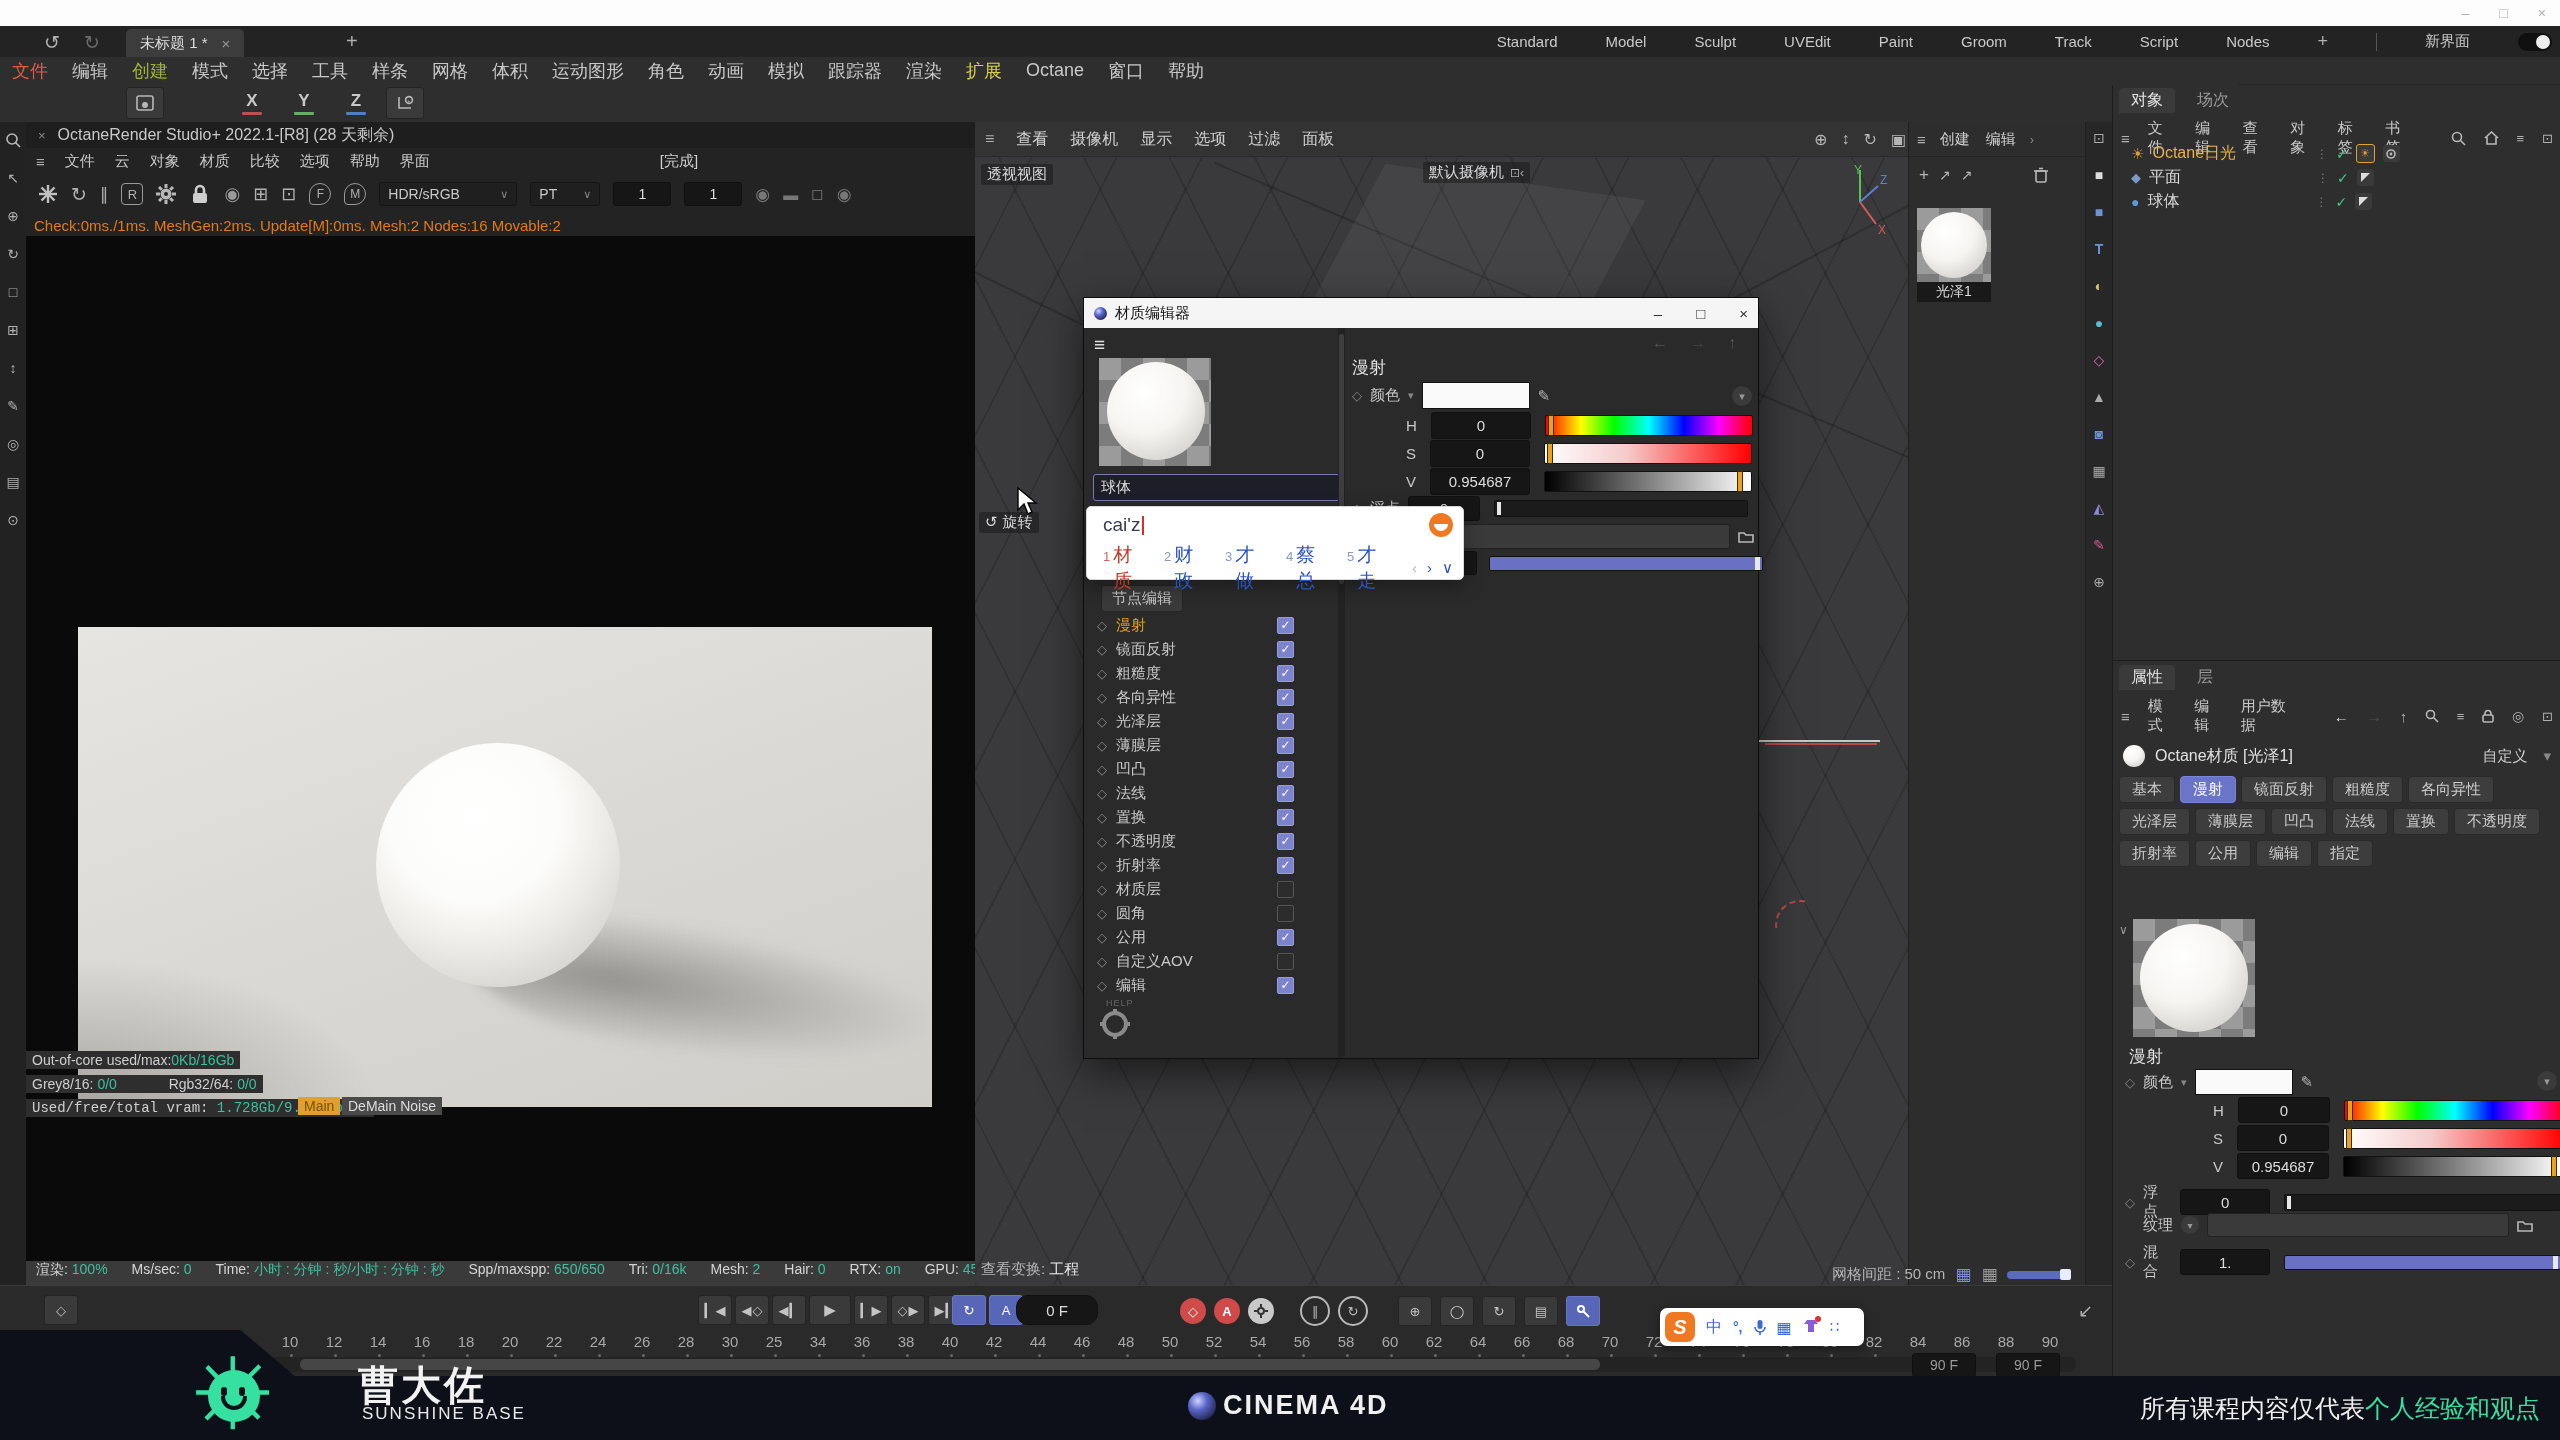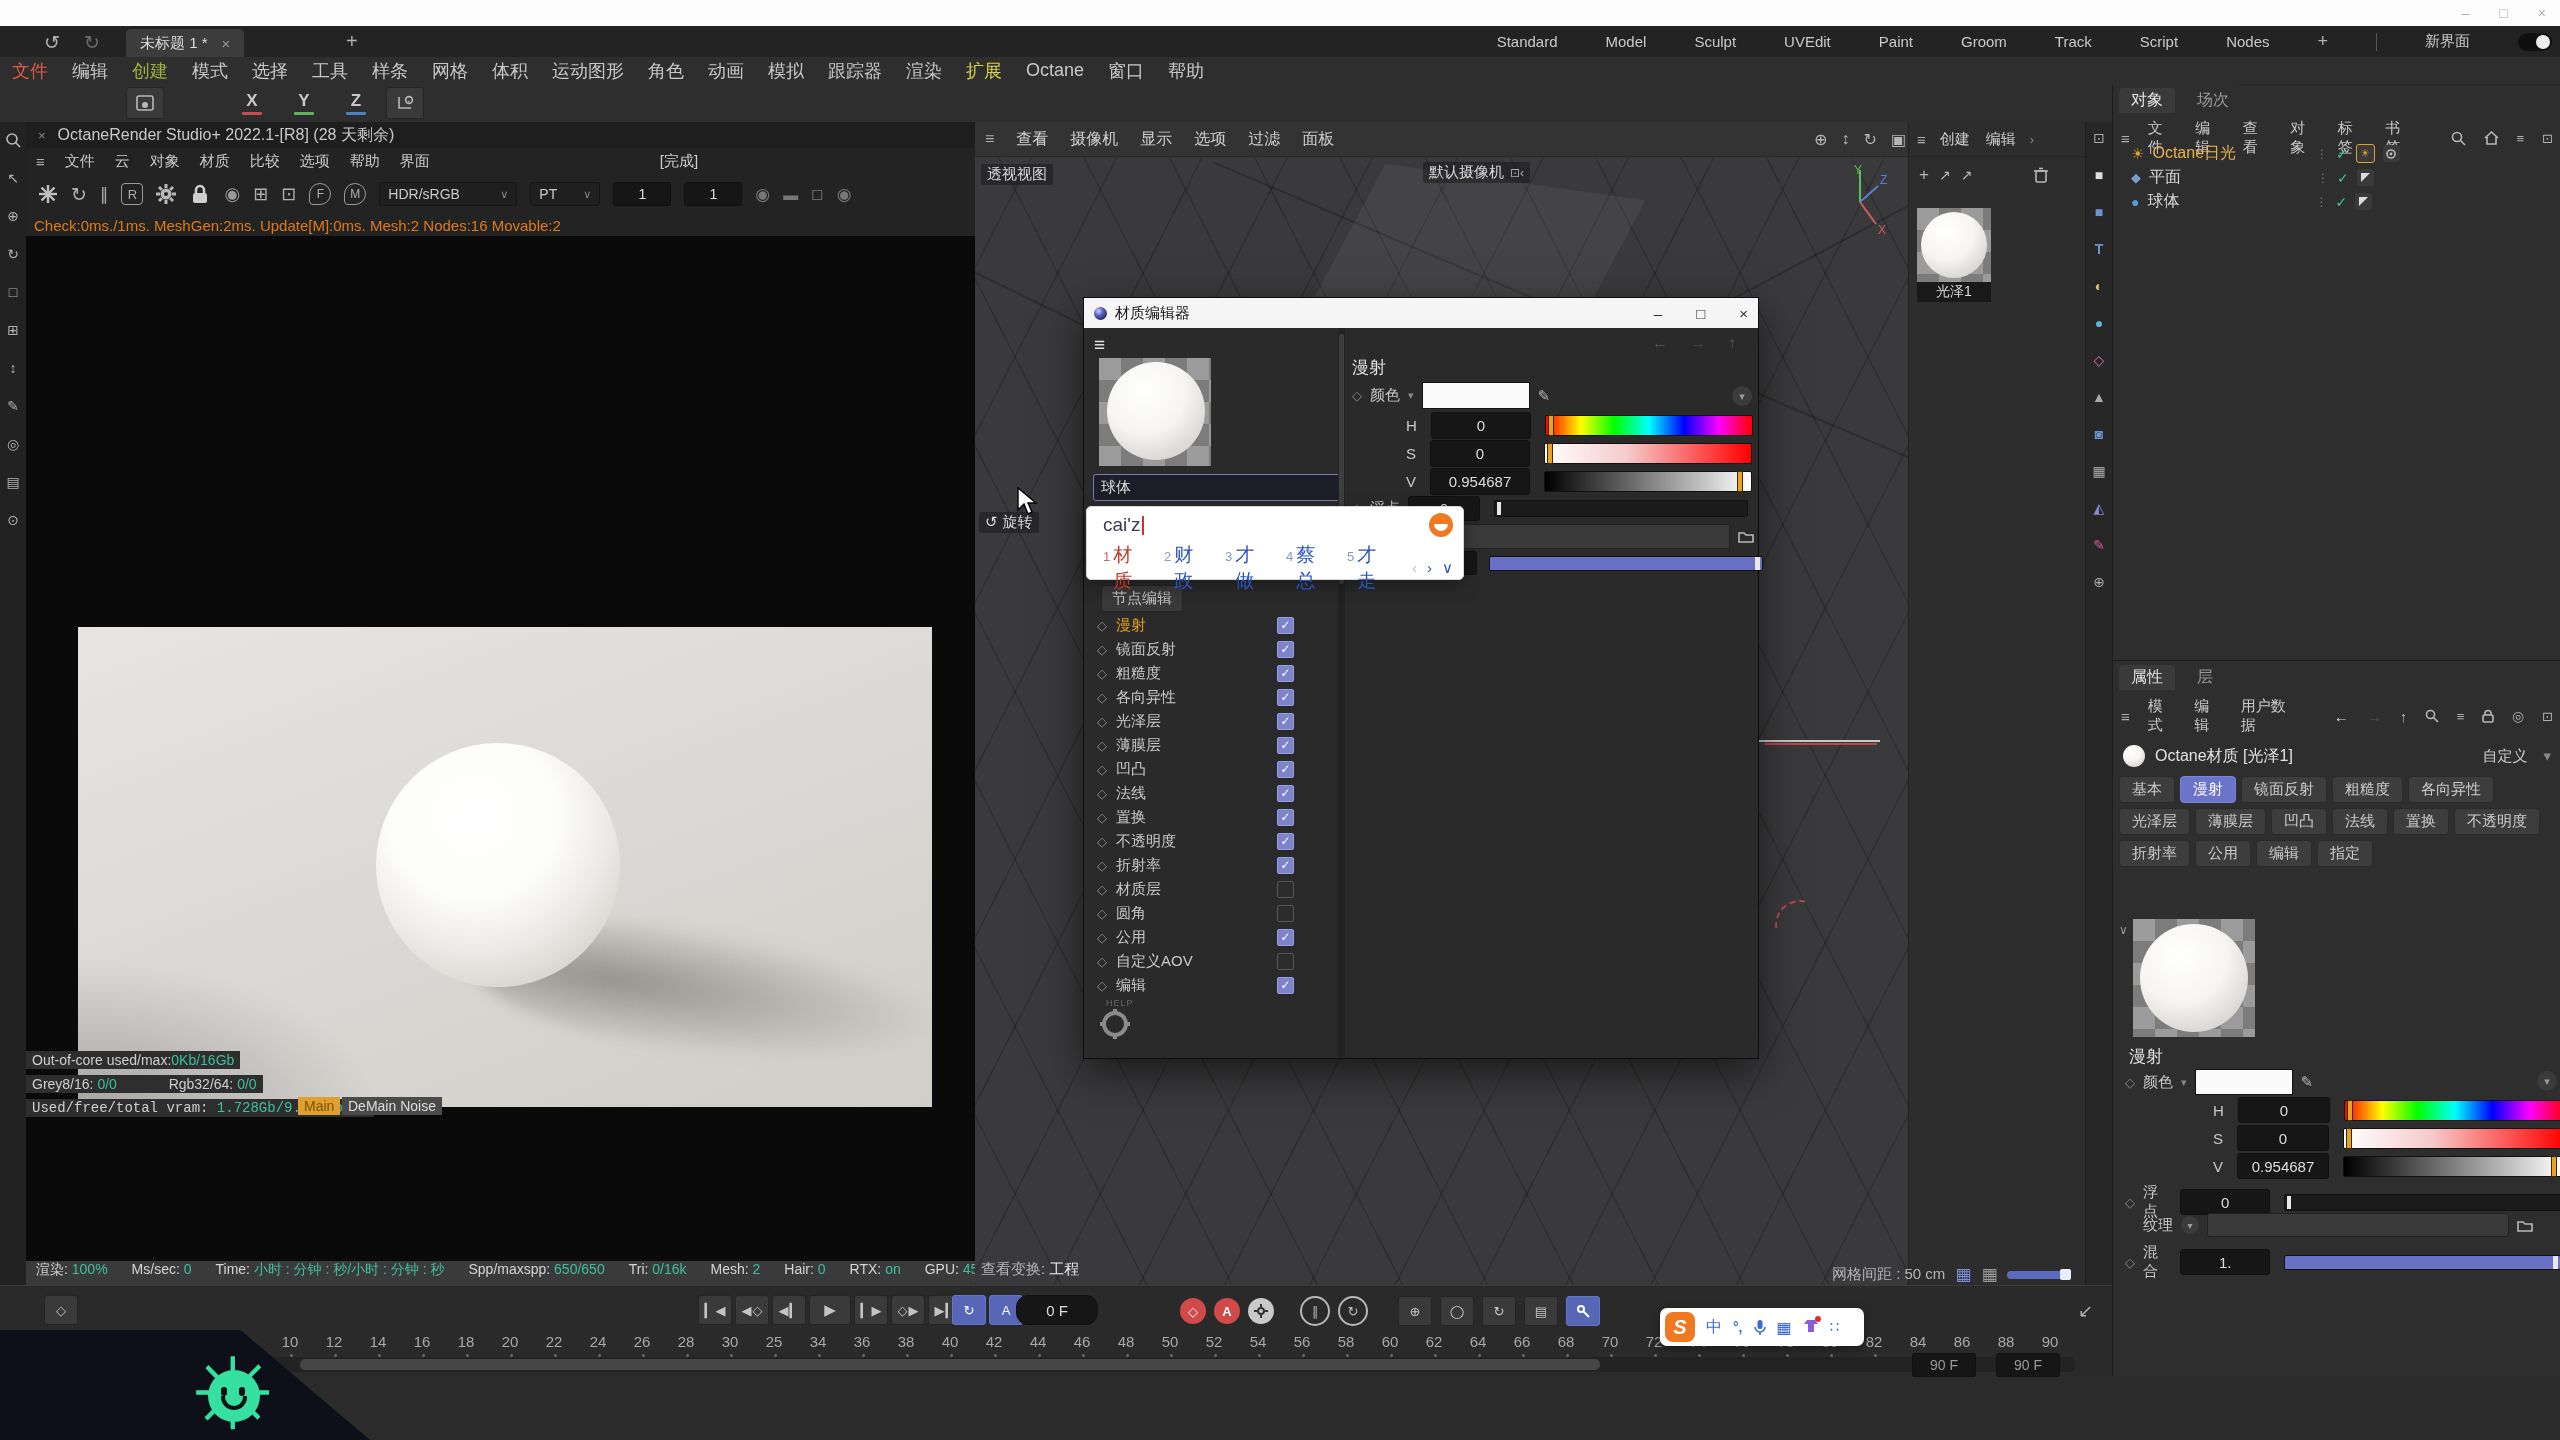--- a/index.html
+++ b/index.html
@@ -1092,20 +1092,38 @@
     <span style="color:#3a6ad9;font-size:16px;">▦</span>
     <span style="position:relative;">
       <svg width="16" height="14">
           <polygon points="4,1 12,1 15,5 11,5 11,13 5,13 5,5 1,5" fill="#8a5cd6"></polygon>
         </svg>
       <span style="position:absolute;right:-2px;top:-3px;width:6px;height:6px;border-radius:50%;background:#e03030;"></span>
     </span>
     <span style="color:#3a6ad9;font-size:15px;">∷</span>
   </div>
 
+  <div id="branding" class="abs">
+    <span style="position:absolute;left:12px;top:4px;width:58px;height:52px;border-radius:12px;background:#8d8d8d;">
+      <svg width="58" height="52">
+          <path d="M18 14 L40 25 L22 38 Z" fill="#5c5c5c"></path>
+          <circle cx="14" cy="27" r="3" fill="#5c5c5c"></circle>
+        </svg>
+    </span>
+    <span style="position:absolute;left:76px;top:16px;font-size:32px;font-weight:bold;color:rgba(255,255,255,0.12);">tete.cc</span>
+    <span style="position:absolute;left:358px;top:-18px;color:#f2f2f2;font-size:40px;font-weight:bold;letter-spacing:3px;">曹大佐</span>
+    <span style="position:absolute;left:362px;top:28px;color:#e8e8e8;font-size:17px;letter-spacing:2px;">SUNSHINE BASE</span>
+    <span style="position:absolute;left:1188px;top:14px;display:flex;align-items:center;gap:7px;">
+      <span class="c4dball" style="width:28px;height:28px;"></span>
+      <span style="color:#f0f0f0;font-size:27px;font-weight:bold;letter-spacing:2px;">CINEMA 4D</span>
+    </span>
+    <span style="position:absolute;right:20px;top:16px;font-size:25px;">
+      <span style="color:#f0f0f0;">所有课程内容仅代表</span><span style="color:#35e0a1;">个人经验和观点</span>
+    </span>
+  </div>
   <div id="lc-overlay" class="abs"></div>
   <div id="sunlogo">
     <span class="rays">☀</span>
     <span class="face">
         <span class="eye" style="left:13px;"></span>
         <span class="eye" style="left:31px;"></span>
         <span class="smile"></span>
       </span>
   </div>
 

